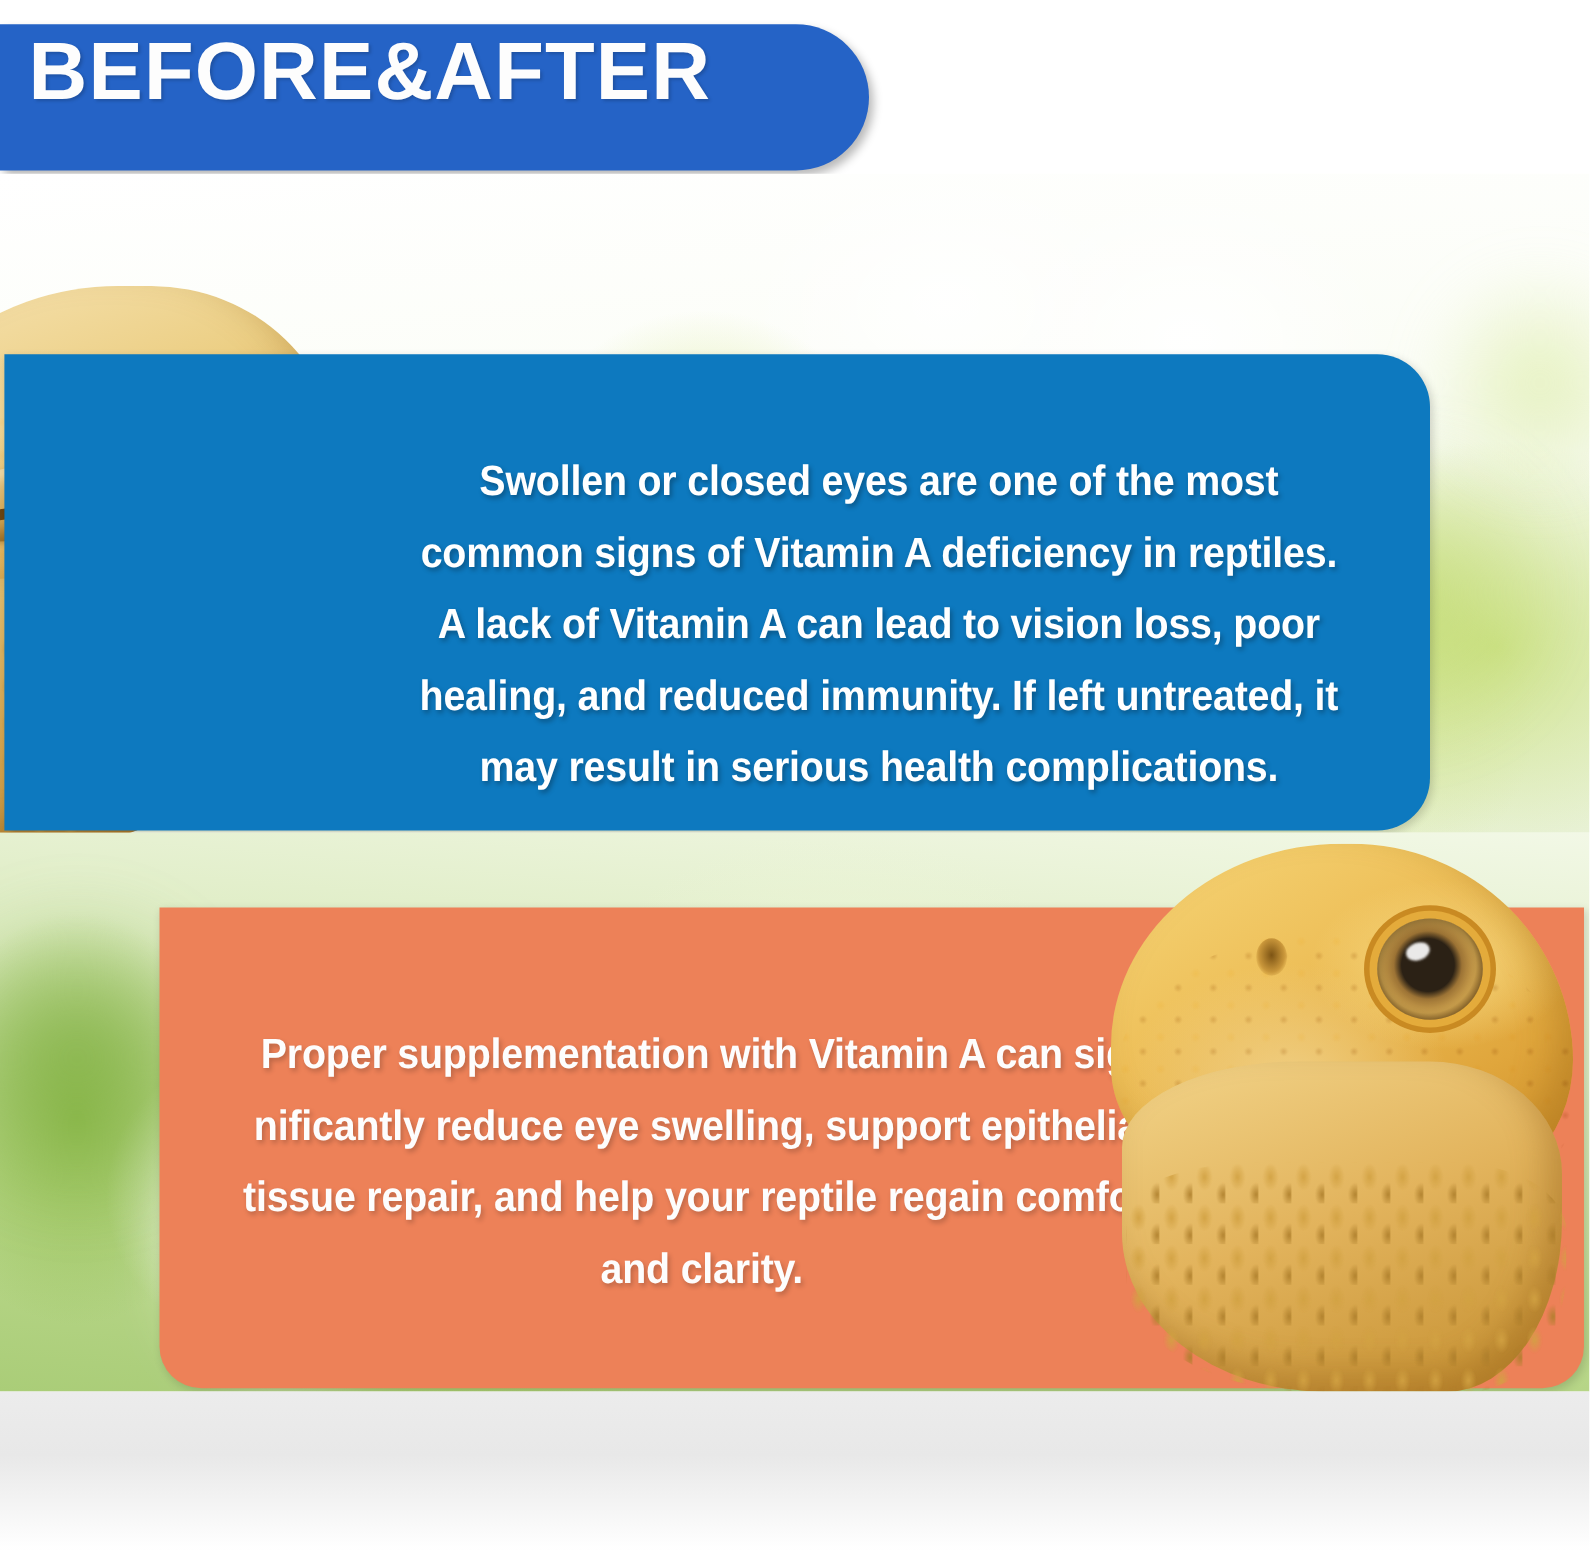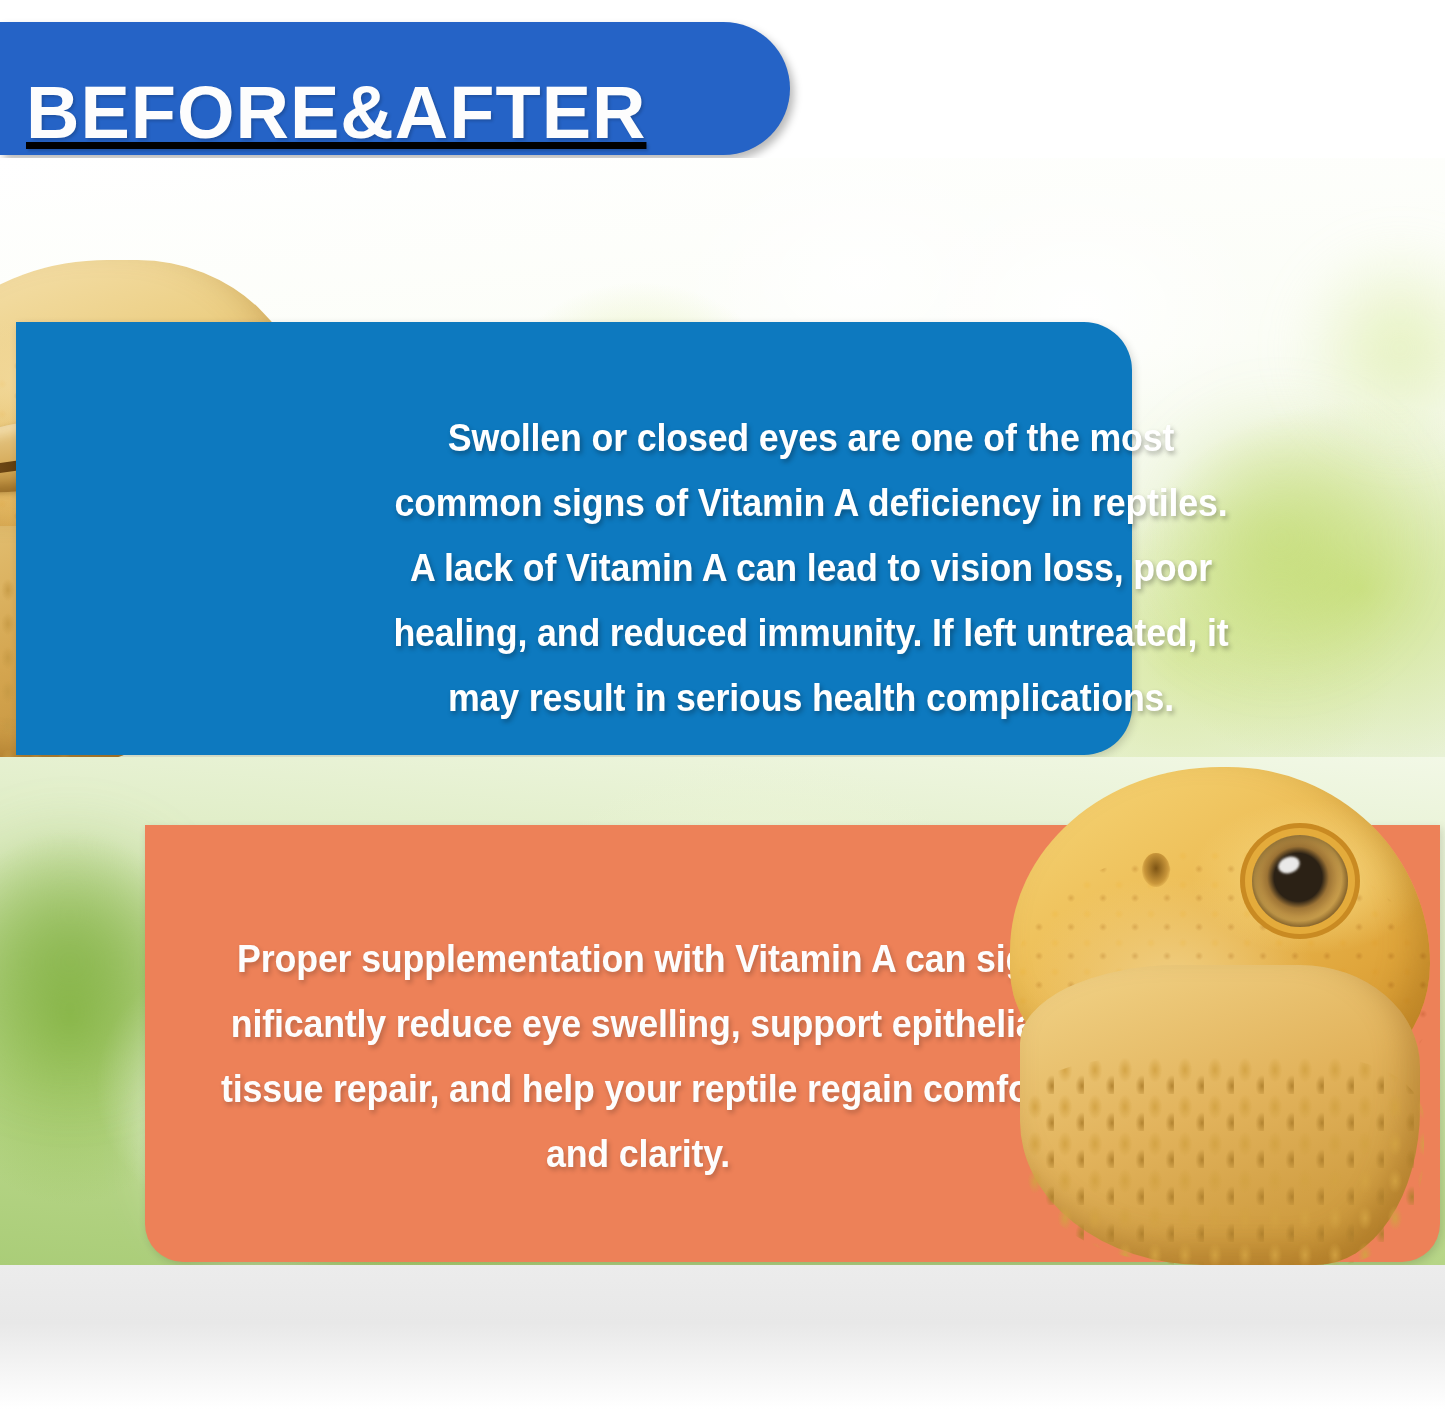--- a/index.html
+++ b/index.html
@@ -11,21 +11,21 @@
     position:relative;
   }
 
   
   #header-banner{
     position:absolute;left:0;top:22px;
     width:790px;height:133px;
     background:#2563c6;
     border-radius:0 70px 70px 0;
     box-shadow:4px 5px 9px rgba(0,0,0,.28);
-    display:flex;align-items:flex-end;text-decoration:underline;
+    display:flex;align-items:flex-start;
   }
   #header-title{
     color:#fdfdfd;
     font-size:74px;
     font-weight:bold;
     letter-spacing:1px;
     margin-left:26px;
     white-space:nowrap;
     font-family:"Liberation Sans", sans-serif;
     text-shadow:2px 2px 3px rgba(0,0,0,.18);
@@ -52,22 +52,22 @@
   }
   #before-bokeh-b{
     position:absolute;left:1290px;top:80px;width:220px;height:220px;
     border-radius:50%;
     background:radial-gradient(circle,rgba(214,233,150,.6),rgba(214,233,150,0) 68%);
     filter:blur(24px);
   }
 
   
   #before-panel{
-    position:absolute;left:16px;top:164px;
-    width:1116px;height:433px;
+    position:absolute;left:4px;top:164px;
+    width:1296px;height:433px;
     background:#0d79bf;
     border-radius:0 48px 48px 0;
     box-shadow:2px 3px 8px rgba(0,0,0,.16);
   }
   #before-text{
     position:absolute;left:330px;top:44px;
     width:930px;
     color:#ffffff;
     font-size:38.5px;
     font-weight:bold;

